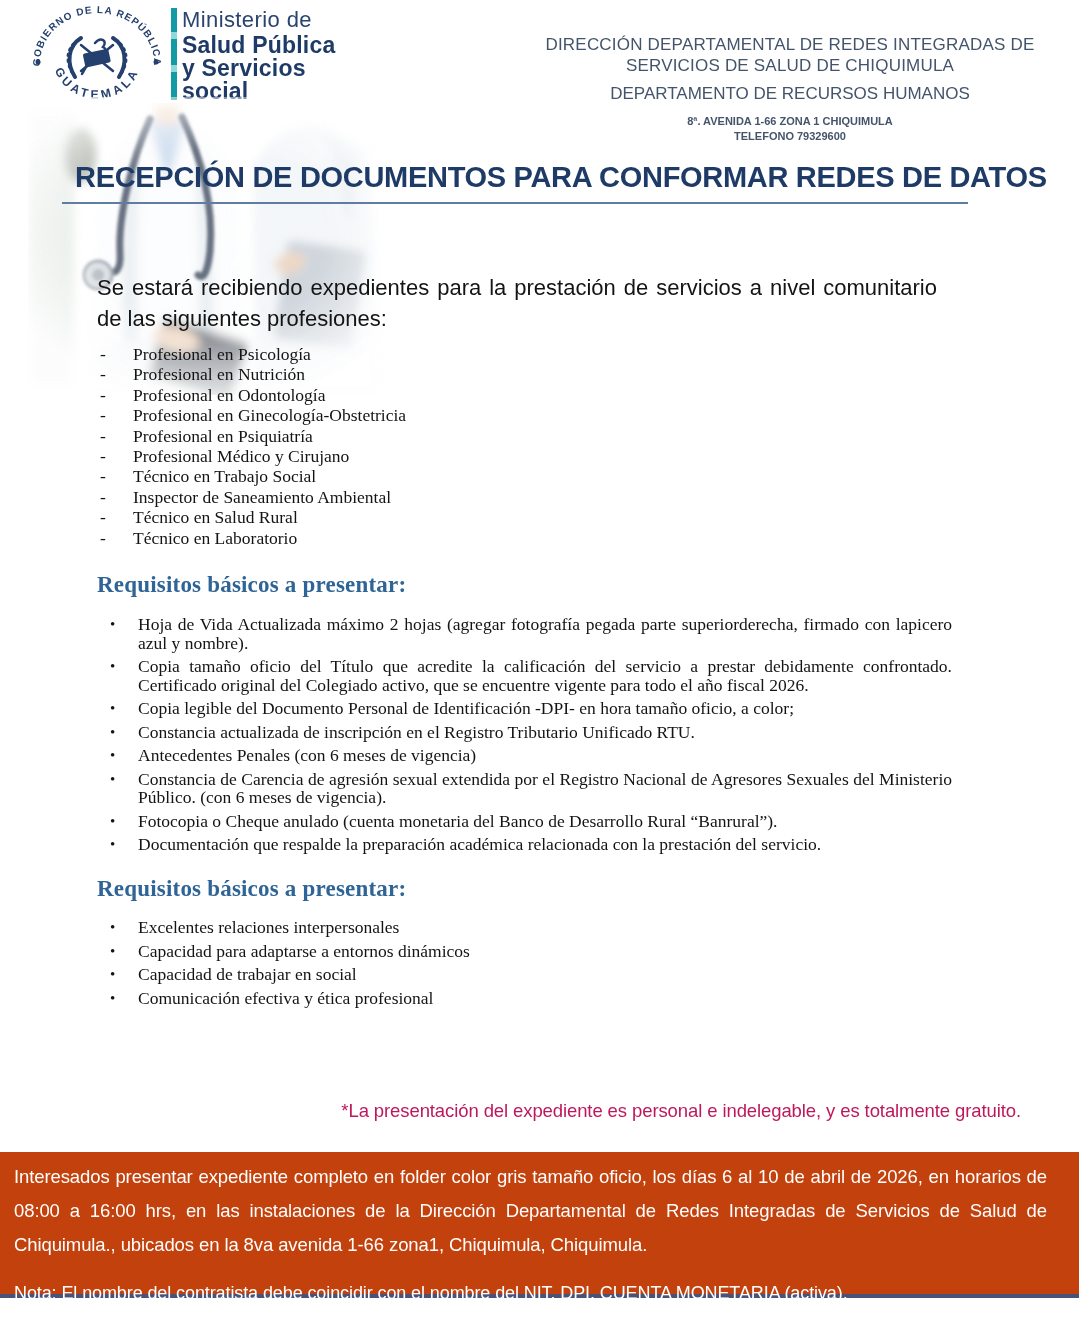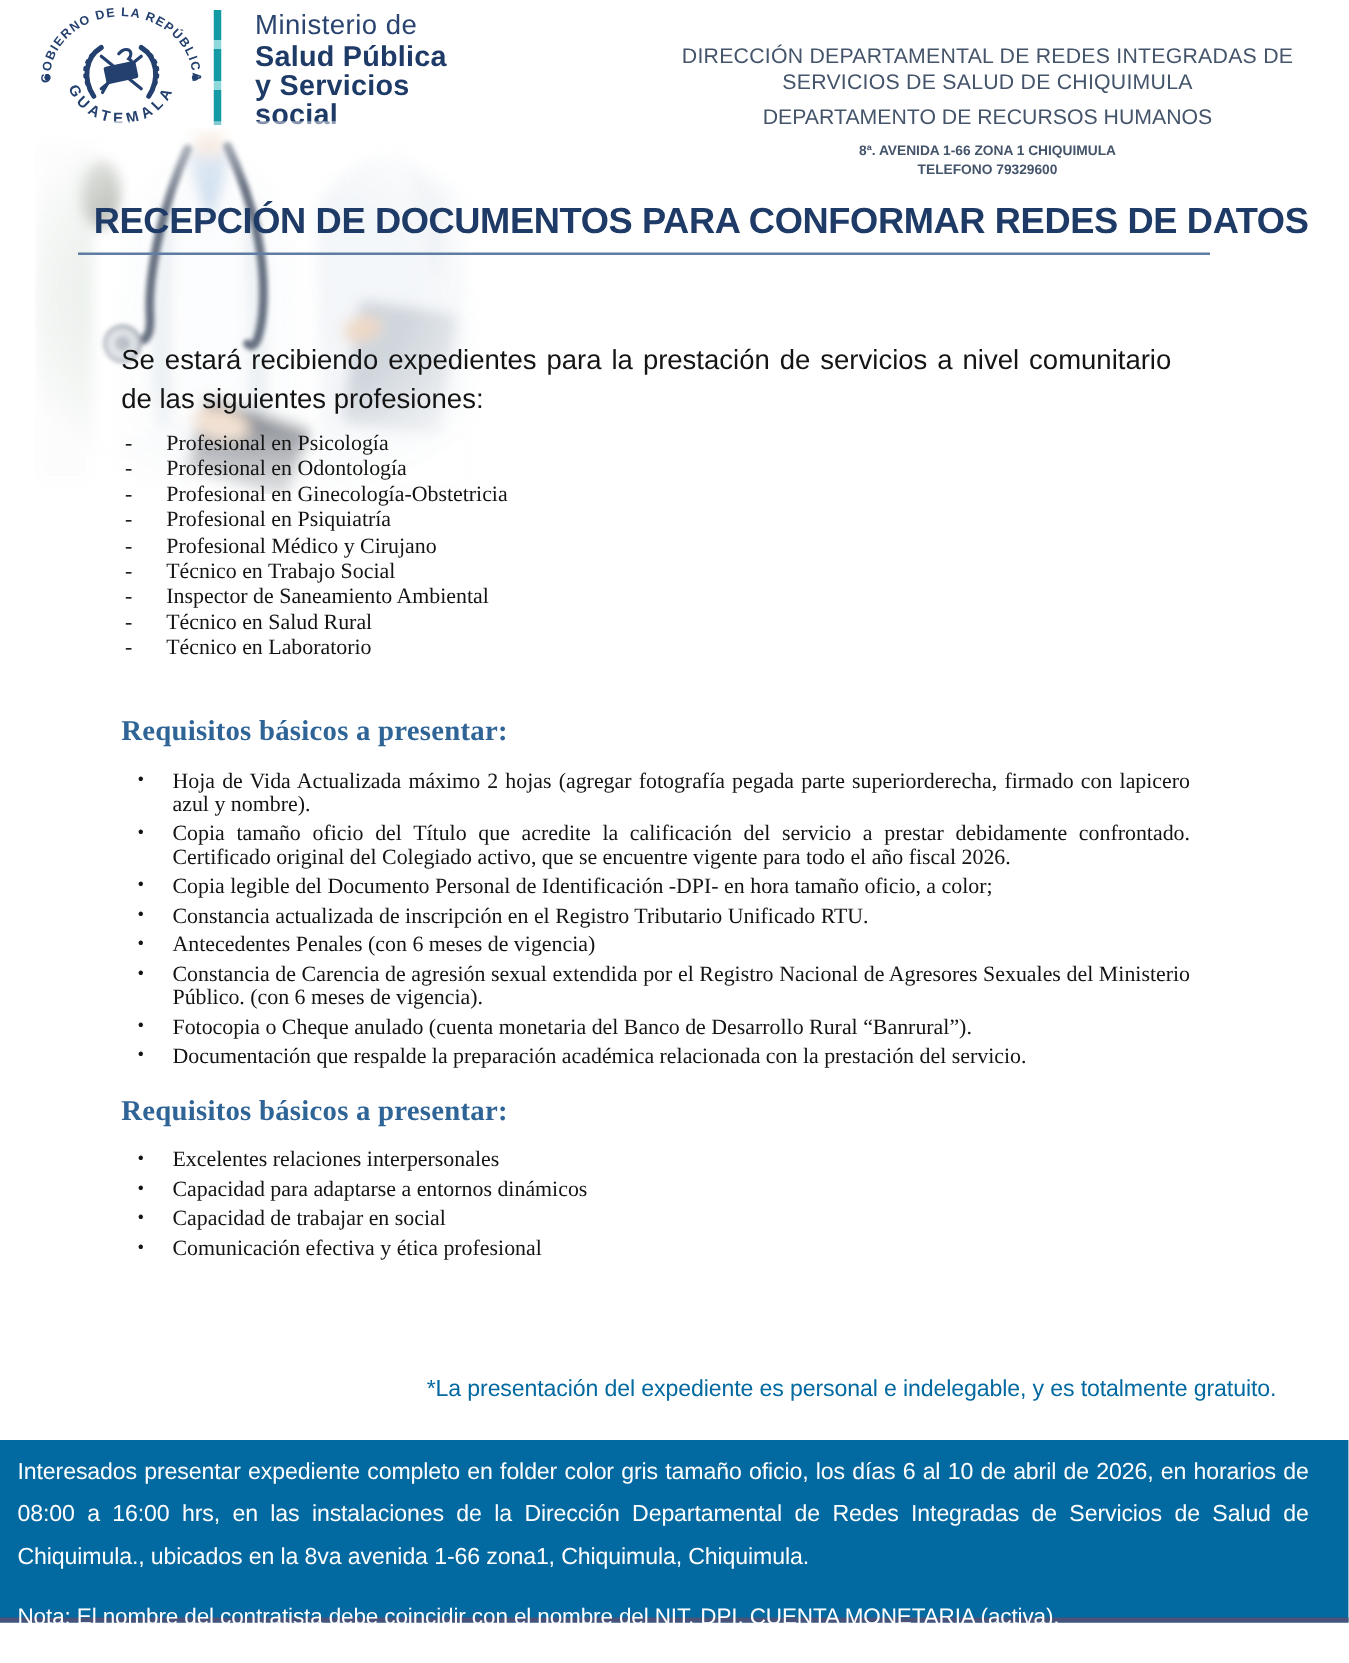--- a/index.html
+++ b/index.html
@@ -9,21 +9,21 @@
   }
 
   
   .seal { position:absolute; left:30px; top:5px; width:134px; height:102px; }
   .seal text { fill:#24406e; font-family:"Liberation Sans",sans-serif; font-weight:bold; }
   .teal-bar {
     position:absolute; left:171px; top:8px; width:6px; height:92px;
     background:linear-gradient(180deg,#149aa5 0%,#149aa5 26%,#8fd9dd 26%,#8fd9dd 34%,
       #149aa5 34%,#149aa5 62%,#8fd9dd 62%,#8fd9dd 70%,#149aa5 70%,#149aa5 100%);
   }
-  .ministry { position:absolute; left:204px; top:7px; color:#1e3a66; }
+  .ministry { position:absolute; left:182px; top:7px; color:#1e3a66; }
   .ministry-thin { font-size:22px; font-weight:400; letter-spacing:.4px; color:#2a446f; margin-bottom:1px; }
   .ministry-bold { font-size:23px; font-weight:700; line-height:23px; letter-spacing:.2px; }
   .dept { position:absolute; left:540px; top:34px; width:500px; text-align:center; color:#44546a; }
   .dept-line { font-size:17px; line-height:21px; letter-spacing:.2px; }
   .dept-line3 { font-size:17px; margin-top:8px; }
   .dept-address { font-size:11px; font-weight:700; margin-top:11px; }
   .dept-phone { font-size:11px; font-weight:700; margin-top:3px; }
 
   
   .photo { position:absolute; left:28px; top:103px; width:365px; height:292px; z-index:0; opacity:.8; }
@@ -68,27 +68,27 @@
     font-family:"Liberation Serif",serif; font-size:17.5px; line-height:18.5px;
   }
   .bullets li::before { content:"\2022"; position:absolute; left:3px; top:0; font-size:15px; }
   .req-list { top:615px; width:845px; }
   .req-list li { text-align:justify; }
   .skills-list { top:918px; width:700px; }
 
   
   .footnote {
     position:absolute; right:58px; top:1100px; margin:0; z-index:1;
-    font-size:18.5px; color:#0369a1; letter-spacing:-.1px;
+    font-size:18.5px; color:#be185d; letter-spacing:-.1px;
   }
 
   
   .banner {
     position:absolute; left:0; top:1152px; width:1079px; height:146px; box-sizing:border-box;
-    background:#0369a1; border-bottom:4px solid #49537a; color:#ffffff;
+    background:#c2410c; border-bottom:4px solid #49537a; color:#ffffff;
     padding:8px 32px 0 14px; z-index:2;
   }
   .banner-text { margin:0; font-size:18.5px; line-height:34px; text-align:justify; letter-spacing:-.1px; }
   .banner-note { margin:21px 0 0 0; font-size:18px; letter-spacing:-.1px; }
 </style>
 </head>
 <body>
 
 <div class="page">
 
@@ -170,20 +170,21 @@
   </div>
 
   <h1 class="title">RECEPCIÓN DE DOCUMENTOS PARA CONFORMAR REDES DE DATOS</h1>
   <div class="title-rule"></div>
 
   <p class="intro">Se estará recibiendo expedientes para la prestación de servicios a nivel comunitario de las siguientes profesiones:</p>
 
   <ul class="professions">
 
   <li><span>Profesional en Psicología</span></li>
+      <li><span>Profesional en Nutrición</span></li>
       <li><span>Profesional en Odontología</span></li>
       <li><span>Profesional en Ginecología-Obstetricia</span></li>
       <li><span>Profesional en Psiquiatría</span></li>
       <li><span>Profesional Médico y Cirujano</span></li>
       <li><span>Técnico en Trabajo Social</span></li>
       <li><span>Inspector de Saneamiento Ambiental</span></li>
       <li><span>Técnico en Salud Rural</span></li>
       <li><span>Técnico en Laboratorio</span></li>
     </ul>
 

